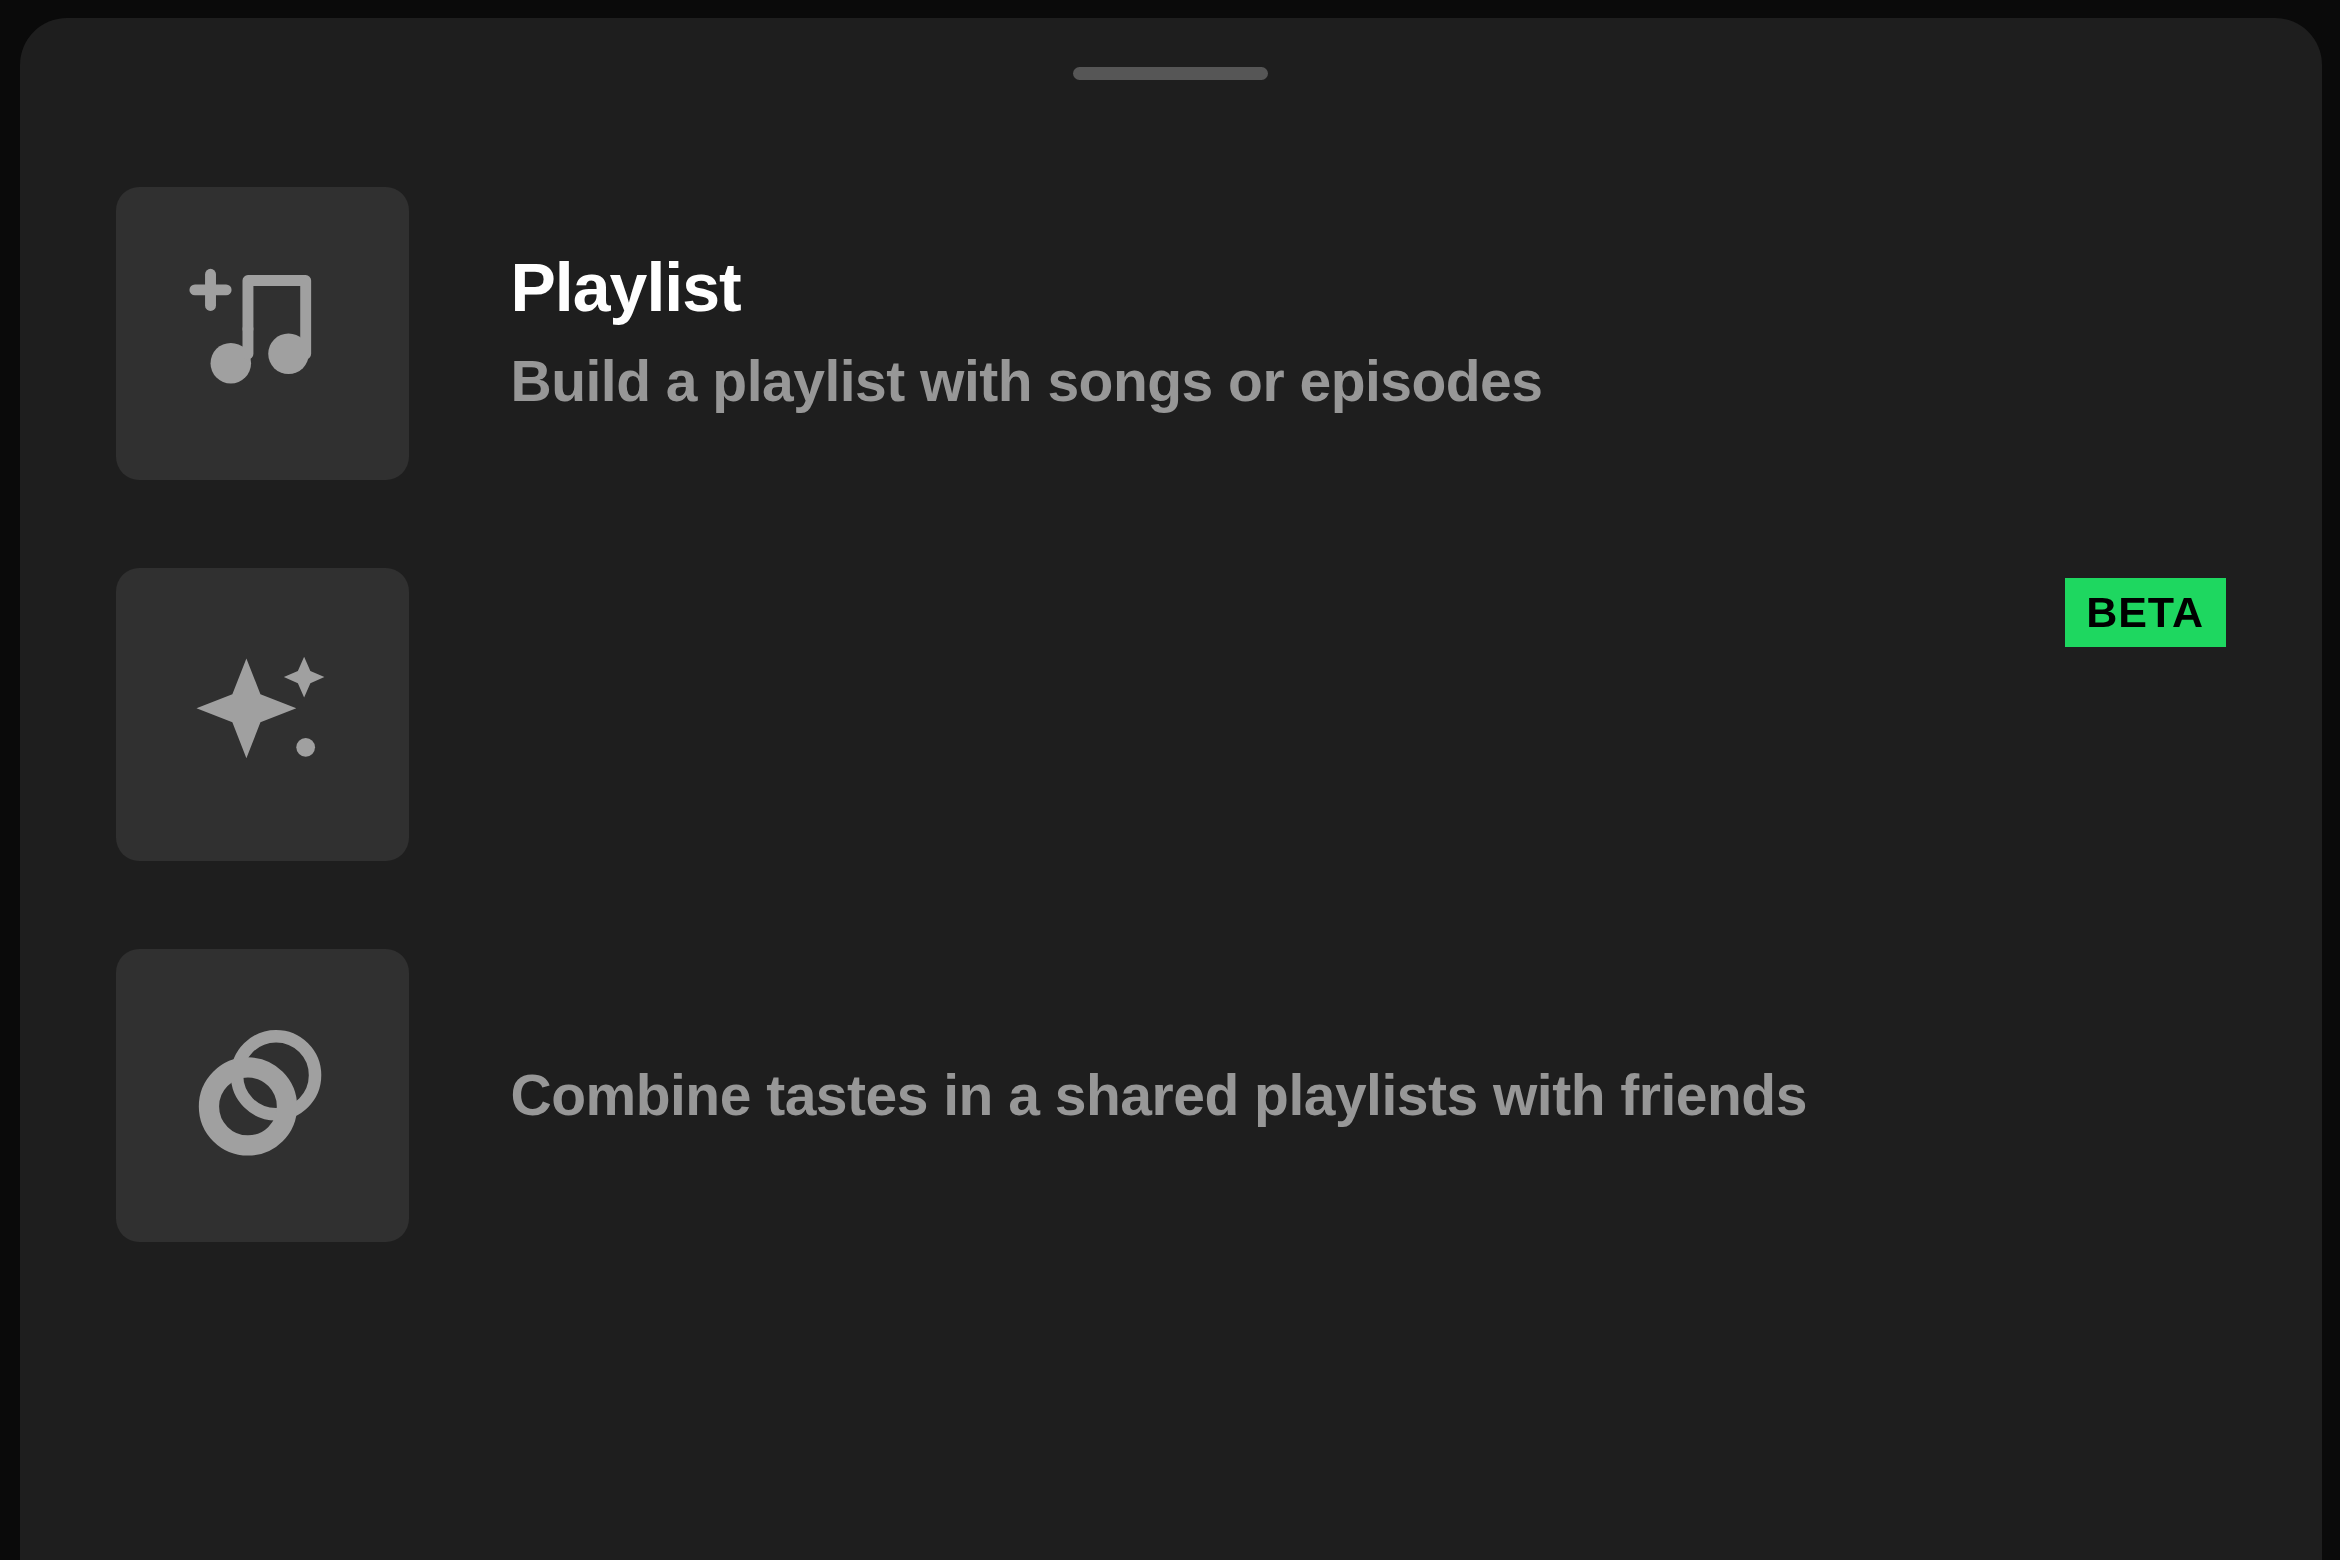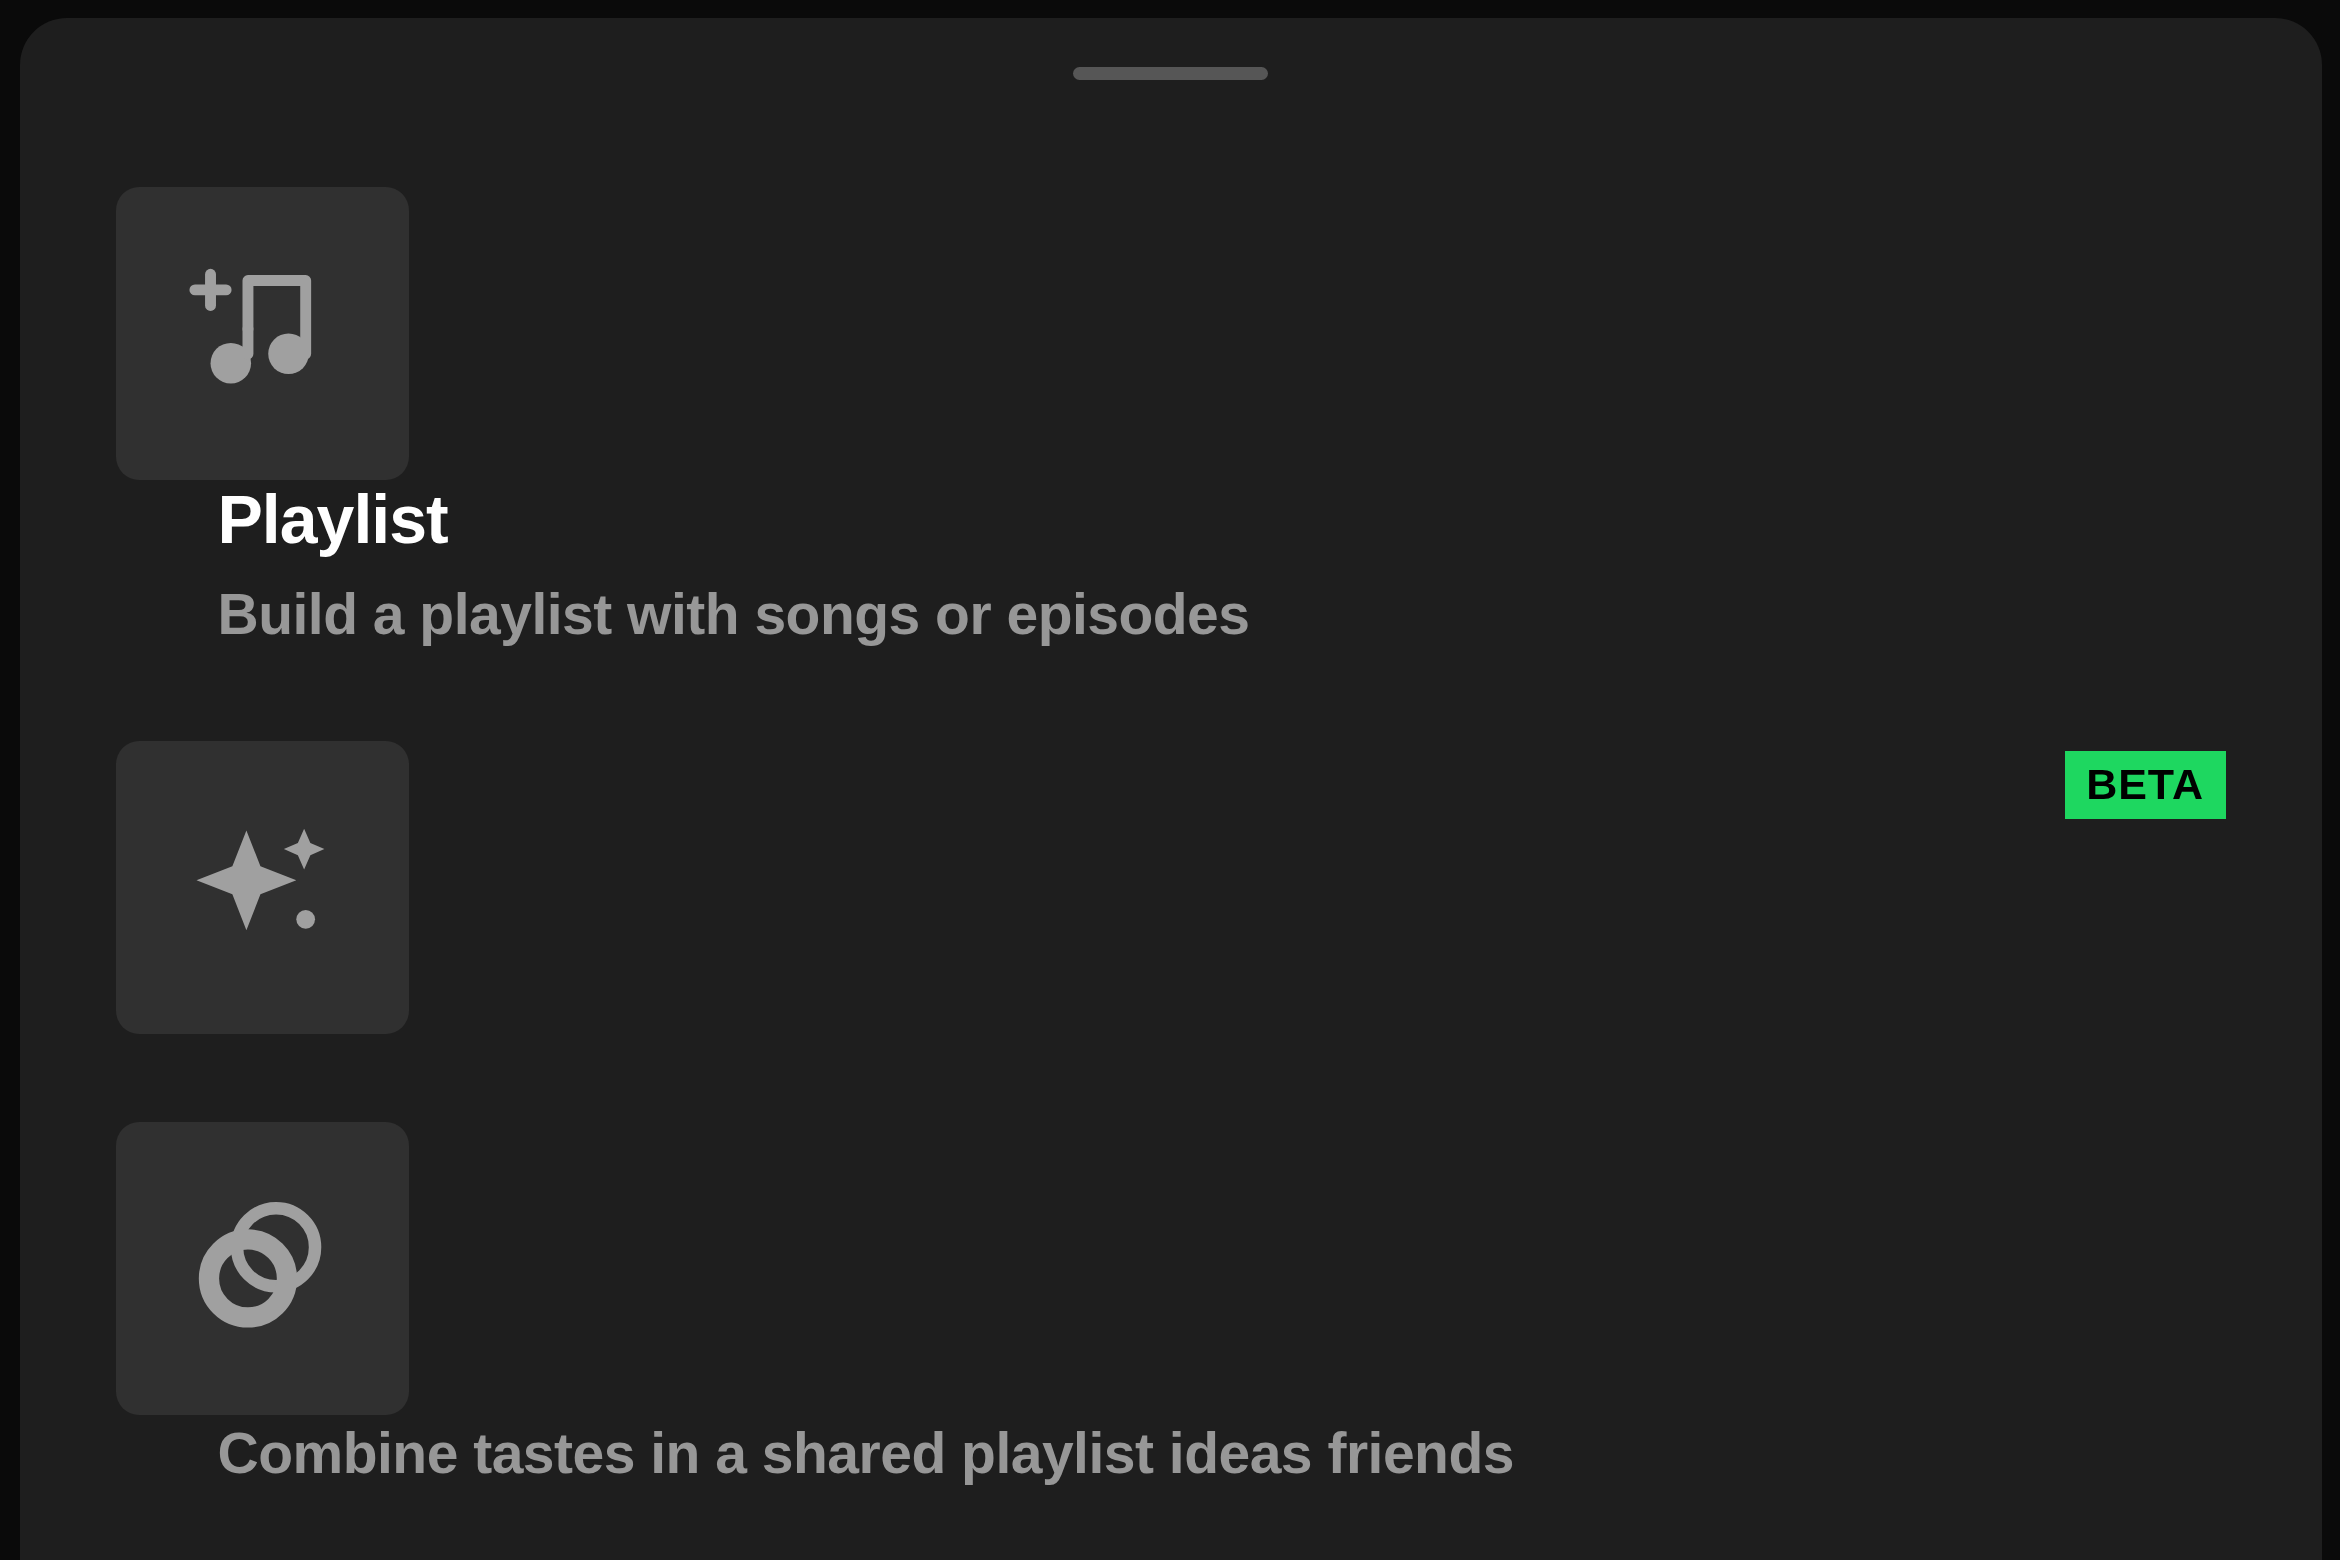--- a/index.html
+++ b/index.html
@@ -32,25 +32,24 @@
       border-radius: 9.8px;
       margin: 0 auto 107px auto;
     }
     
     .menu-list {
       padding: 0 96px;
     }
     
     .menu-item {
       display: flex;
-      align-items: flex-start;
+      align-items: center;
       margin-bottom: 88px;
       cursor: pointer;
       position: relative;
-      flex-direction: column;
     }
     
     .icon-box {
       width: 293px;
       height: 293px;
       background: #303030;
       border-radius: 23.4px;
       display: flex;
       align-items: center;
       justify-content: center;
@@ -151,19 +150,19 @@
         <span>
           <svg viewBox="0 0 100 100" fill="none" stroke="#a0a0a0" stroke-width="8">
 
             <circle cx="59" cy="38" r="25"></circle>
 
             <circle cx="41" cy="58" r="25" stroke-width="13"></circle>
           </svg>
         </span>
       </div>
       <div class="text-content">
-        <div class="item-description">Combine tastes in a shared playlist ideas friends</div>
+        <div class="item-description">Combine tastes in a shared playlists with friends</div>
       </div>
     </div>
 
   </div>
 </div>
 
 
 </body></html>

